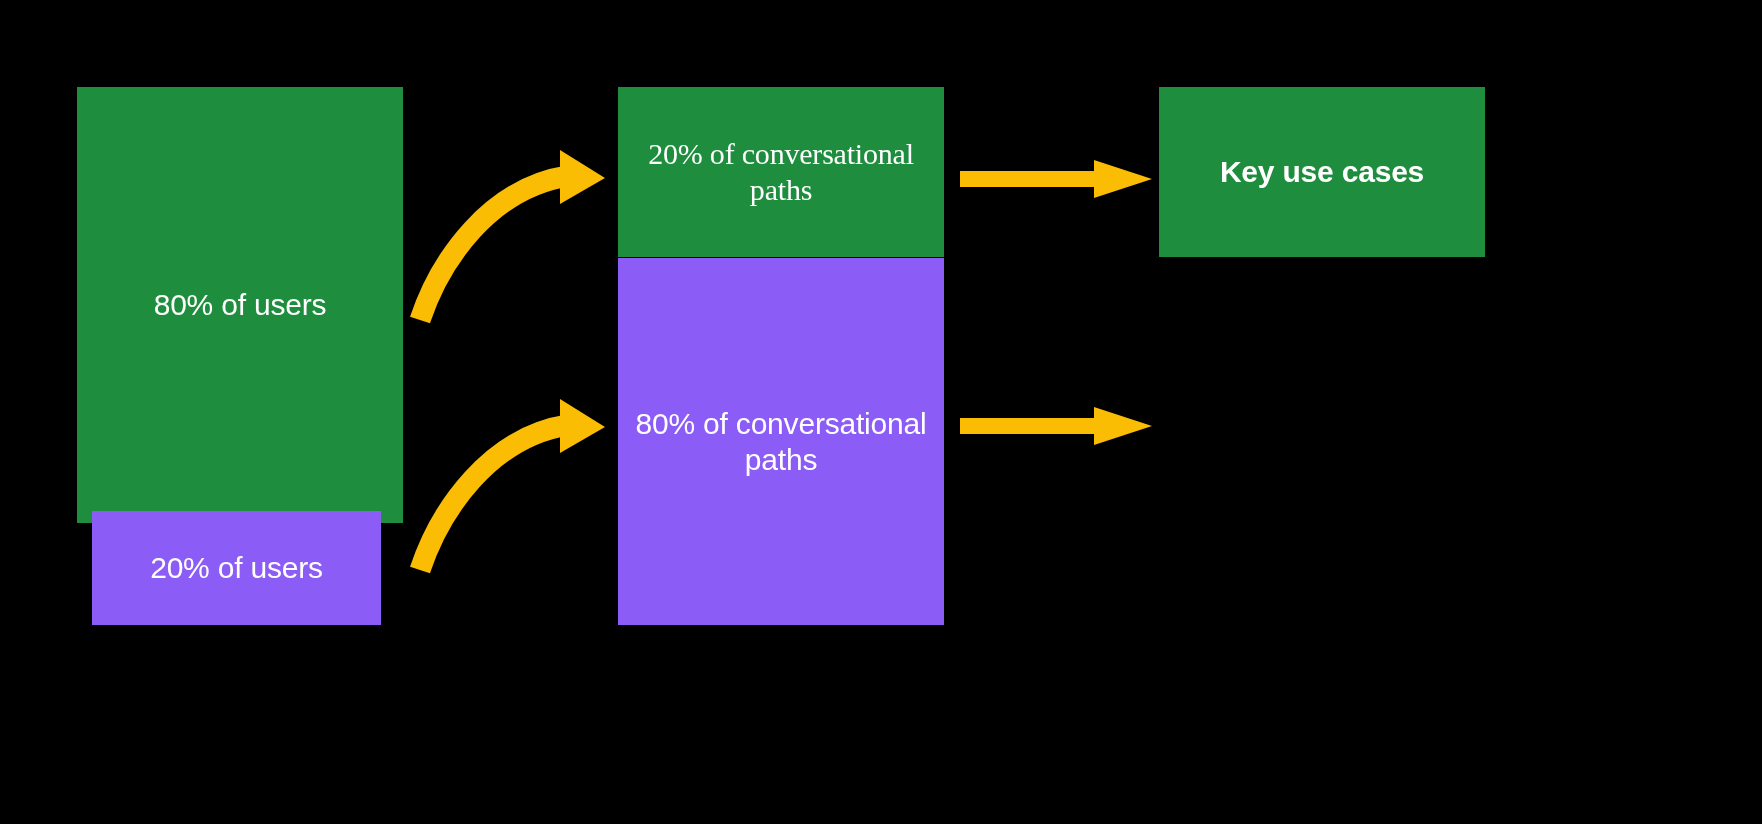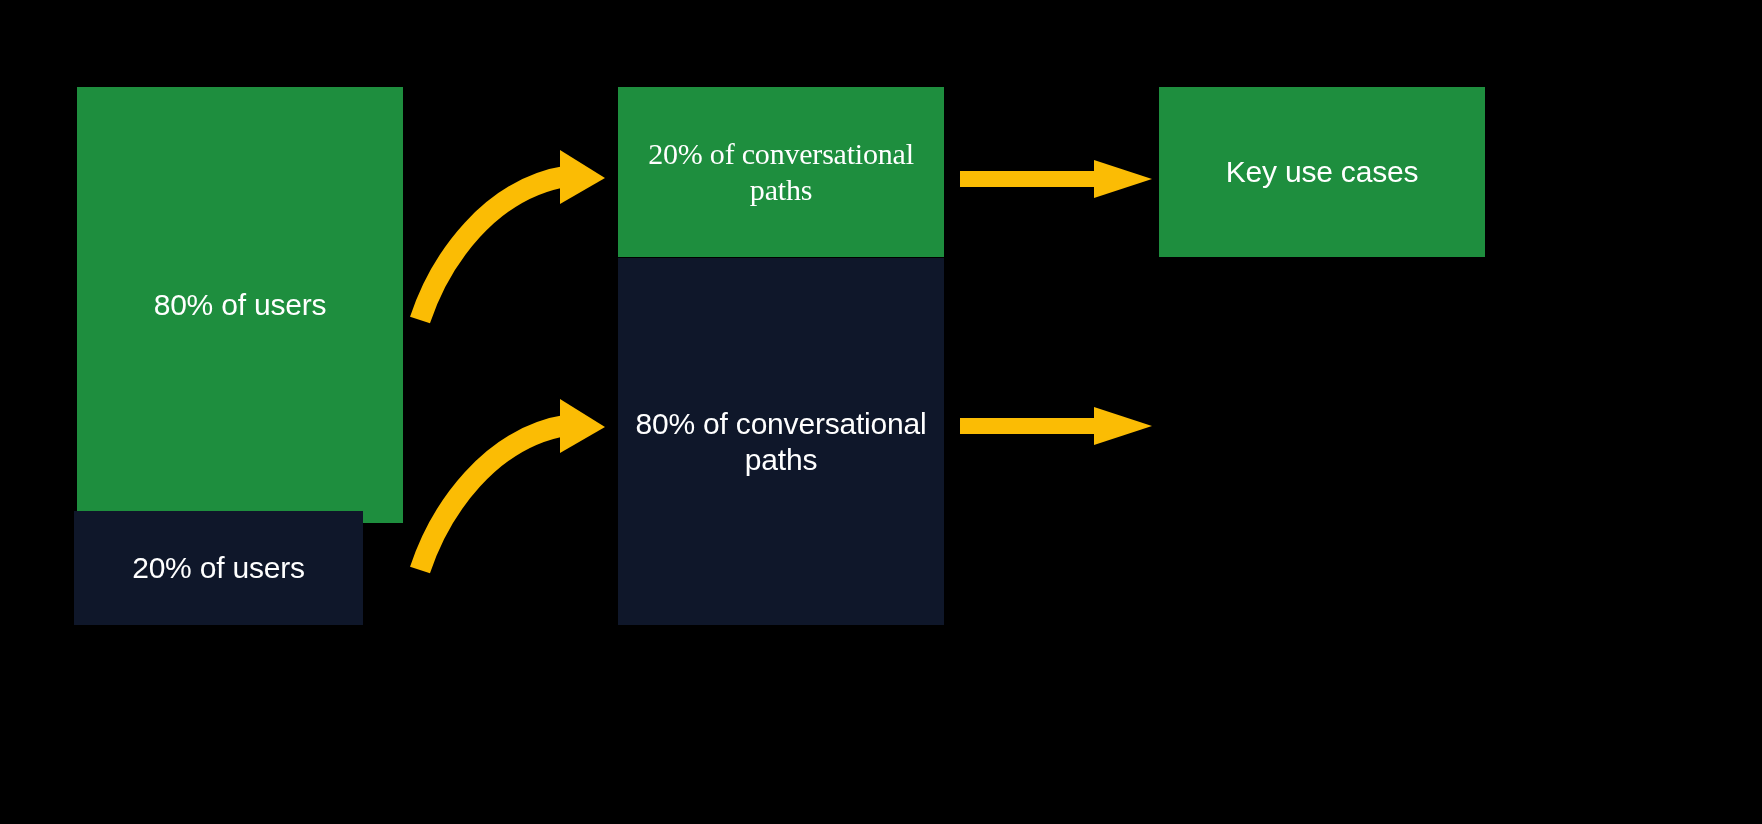--- a/index.html
+++ b/index.html
@@ -23,32 +23,32 @@
     text-align: center;
     color: #ffffff;
     font-size: 30px;
     line-height: 1.2;
     font-weight: 400;
     letter-spacing: -0.2px;
     box-sizing: border-box;
     padding: 4px 10px;
   }
   .green { background: #1E8E3E; }
-  .blue  { background: #0f172a; }
+  .blue  { background: #8b5cf6; }
 
   
   #c1-green { left: 77px;  top: 87px;  width: 326px; height: 436px; }
-  #c1-blue  { left: 74px;  top: 511px; width: 289px; height: 114px; }
+  #c1-blue  { left: 92px;  top: 511px; width: 289px; height: 114px; }
 
   
   #c2-green { left: 618px; top: 87px;  width: 326px; height: 170px; font-family: Liberation Serif, serif; }
   #c2-blue  { left: 618px; top: 258px; width: 326px; height: 367px; }
 
   
-  #c3-green { left: 1159px; top: 87px;  width: 326px; height: 170px; }
+  #c3-green { left: 1159px; top: 87px;  width: 326px; height: 170px; font-weight: bold; }
   #c3-blue  { left: 1159px; top: 258px; width: 326px; height: 374px; }
 
   .arrow-svg {
     position: absolute;
     overflow: visible;
     pointer-events: none;
   }
   #curve-arrow-top    { left: 400px; top: 140px; width: 220px; height: 190px; }
   #curve-arrow-bottom { left: 400px; top: 385px; width: 220px; height: 195px; }
   #straight-arrow-top    { left: 960px; top: 158px; width: 192px; height: 42px; }

